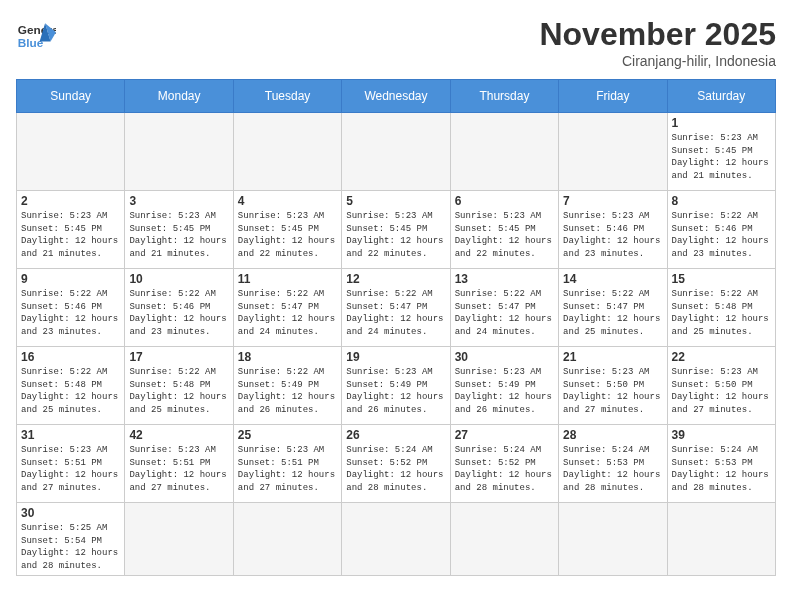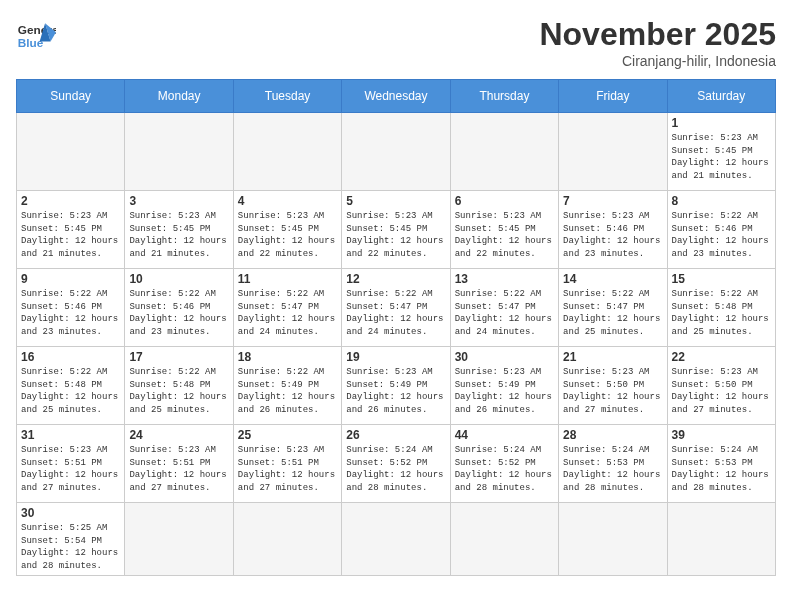--- a/index.html
+++ b/index.html
@@ -209,33 +209,33 @@
           <span class="day-num">22</span>
           <div class="day-info">Sunrise: 5:23 AM<br>Sunset: 5:50 PM<br>Daylight: 12 hours and 27 minutes.</div>
         </td>
       </tr>
       <tr>
         <td>
           <span class="day-num">31</span>
           <div class="day-info">Sunrise: 5:23 AM<br>Sunset: 5:51 PM<br>Daylight: 12 hours and 27 minutes.</div>
         </td>
         <td>
-          <span class="day-num">24</span>
+          <span class="day-num">42</span>
           <div class="day-info">Sunrise: 5:23 AM<br>Sunset: 5:51 PM<br>Daylight: 12 hours and 27 minutes.</div>
         </td>
         <td>
           <span class="day-num">25</span>
           <div class="day-info">Sunrise: 5:23 AM<br>Sunset: 5:51 PM<br>Daylight: 12 hours and 27 minutes.</div>
         </td>
         <td>
           <span class="day-num">26</span>
           <div class="day-info">Sunrise: 5:24 AM<br>Sunset: 5:52 PM<br>Daylight: 12 hours and 28 minutes.</div>
         </td>
         <td>
-          <span class="day-num">44</span>
+          <span class="day-num">27</span>
           <div class="day-info">Sunrise: 5:24 AM<br>Sunset: 5:52 PM<br>Daylight: 12 hours and 28 minutes.</div>
         </td>
         <td>
           <span class="day-num">28</span>
           <div class="day-info">Sunrise: 5:24 AM<br>Sunset: 5:53 PM<br>Daylight: 12 hours and 28 minutes.</div>
         </td>
         <td>
           <span class="day-num">39</span>
           <div class="day-info">Sunrise: 5:24 AM<br>Sunset: 5:53 PM<br>Daylight: 12 hours and 28 minutes.</div>
         </td>

